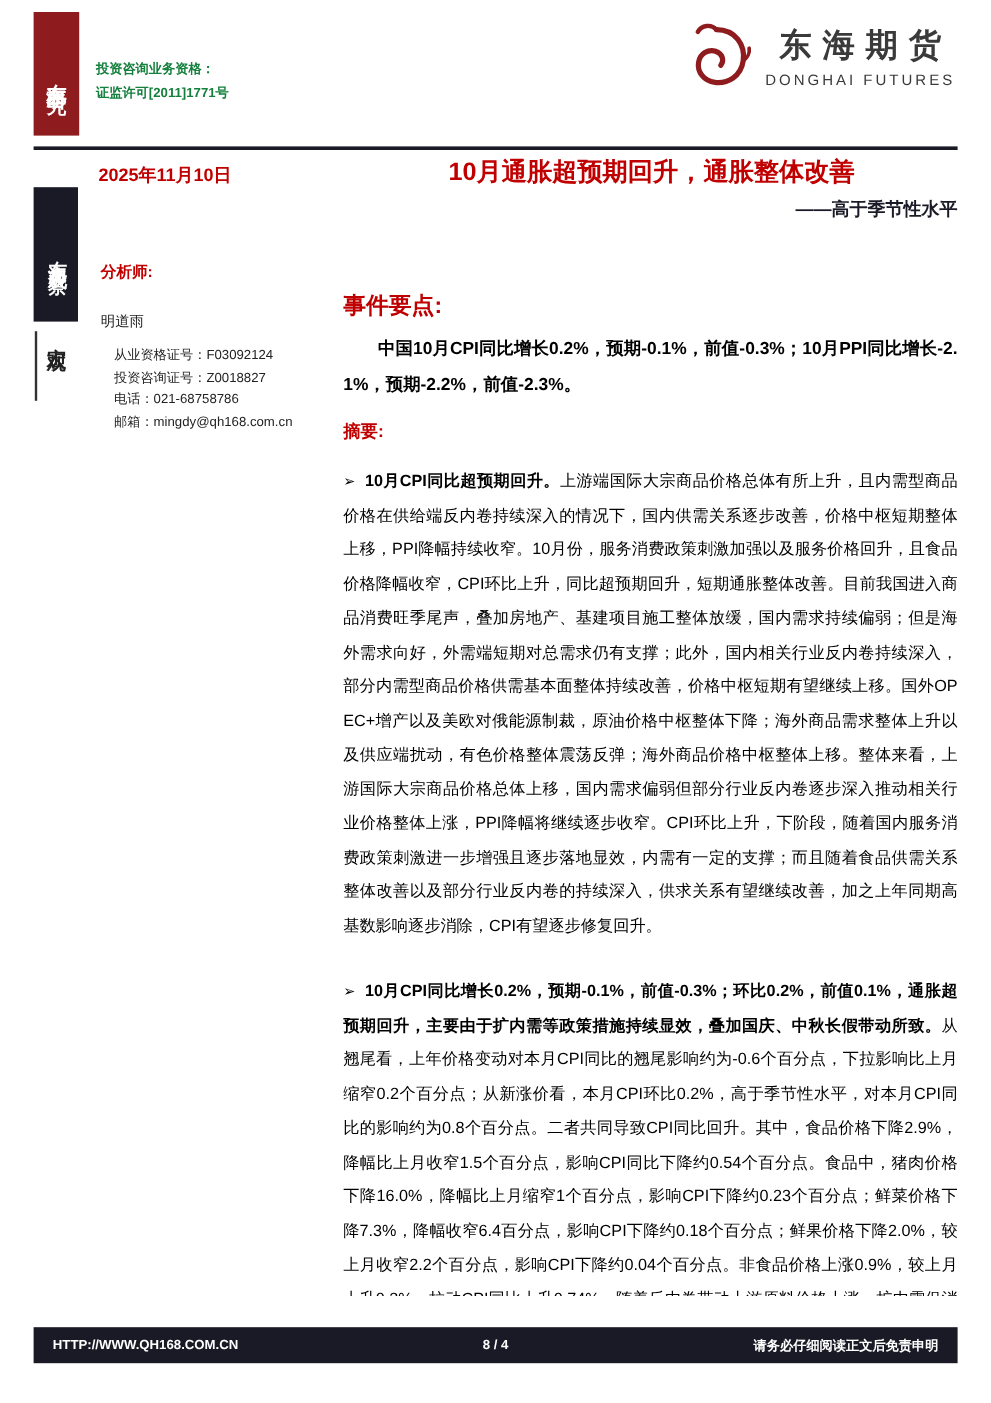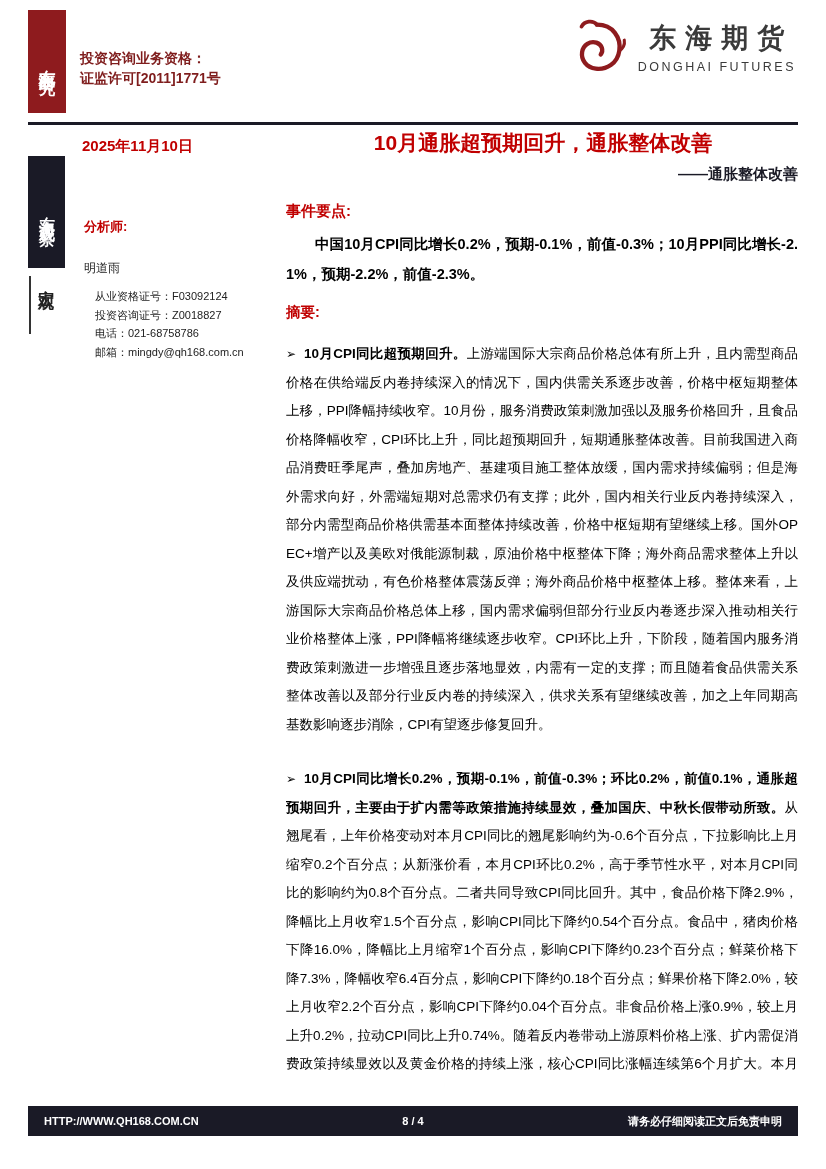--- a/index.html
+++ b/index.html
@@ -4,22 +4,22 @@
 <style>
   * { margin:0; padding:0; box-sizing:border-box; }
   html,body { width:826px; height:1169px; }
   body { font-family:"Liberation Sans","DejaVu Sans",sans-serif; background:#ffffff; color:#111; }
   .page { position:relative; width:826px; height:1169px; background:#fff; overflow:hidden; }
 
   
   .brand-box { position:absolute; left:28px; top:10px; width:38px; height:103px; background:#8E1B1E;
     color:#fff; display:flex; align-items:center; justify-content:center;
     writing-mode:vertical-rl; text-orientation:upright; font-weight:bold; font-size:17px; letter-spacing:3px; }
-  .qualification { position:absolute; left:80px; top:48px; color:#7f1d1d; font-weight:bold;
-    font-size:14px; line-height:20px; }
+  .qualification { position:absolute; left:80px; top:48px; color:#15803d; font-weight:bold;
+    font-size:11px; line-height:20px; }
   .logo { position:absolute; right:30px; top:16px; display:flex; align-items:center; gap:10px; }
   .logo-icon { width:62px; height:62px; }
   .logo-text { display:flex; flex-direction:column; align-items:center; }
   .logo-cn { font-size:27px; font-weight:bold; color:#3a3a3a; letter-spacing:9px; margin-right:-9px; }
   .logo-en { font-size:12.5px; font-weight:normal; color:#3a3a3a; letter-spacing:2.5px; margin-top:4px; }
   .header-rule { position:absolute; left:28px; top:122px; width:770px; height:3px; background:#1A1A26; }
 
   
   .series-box { position:absolute; left:28px; top:156px; width:37px; height:112px; background:#1A1A26;
     color:#fff; display:flex; align-items:center; justify-content:center;
@@ -37,21 +37,21 @@
     color:#1A1A26; font-weight:bold; font-size:15px; }
 
   
   .analyst { position:absolute; left:84px; top:218px; width:195px; color:#222; }
   .analyst-label { color:#C00000; font-weight:bold; font-size:13px; margin-bottom:24px; }
   .analyst-name { font-size:12px; margin-bottom:10px; }
   .analyst-line { font-size:11px; line-height:18.5px;margin-left:11px; }
 
   
   .content { position:absolute; left:286px; top:202px; width:512px; height:878px; overflow:hidden; }
-  .event-heading { color:#C00000; font-weight:bold; font-size:15px; margin-bottom:8px; }
+  .event-heading { color:#C00000; font-weight:bold; font-size:19px; margin-bottom:8px;margin-top:40px; }
   .event-body { font-weight:bold; font-size:14.5px; line-height:30px; text-align:justify;
     text-indent:2em; color:#000; word-break:break-all; }
   .summary-heading { color:#C00000; font-weight:bold; font-size:14.5px; margin-top:14px; }
   .bullet { margin-top:18px; font-size:13.5px; line-height:28.5px; text-align:justify;
     color:#000; word-break:break-all; }
   .bullet + .bullet { margin-top:26px; }
   .bullet .marker { font-size:12px; margin-right:8px; }
   .bullet .lead { font-weight:bold; }
 
   
@@ -90,21 +90,21 @@
   <div class="header-rule"></div>
 
   <div class="series-box">东海观察</div>
   <div class="category">
     <div class="category-rule"></div>
     <div class="category-text">宏观</div>
   </div>
 
   <div class="date">2025年11月10日</div>
   <div class="doc-title">10月通胀超预期回升，通胀整体改善</div>
-  <div class="doc-subtitle">——通胀整体改善</div>
+  <div class="doc-subtitle">——高于季节性水平</div>
 
   <div class="analyst">
     <div class="analyst-label">分析师:</div>
     <div class="analyst-name">明道雨</div>
     <div class="analyst-line">从业资格证号：F03092124</div>
     <div class="analyst-line">投资咨询证号：Z0018827</div>
     <div class="analyst-line">电话：021-68758786</div>
     <div class="analyst-line">邮箱：mingdy@qh168.com.cn</div>
   </div>
 

